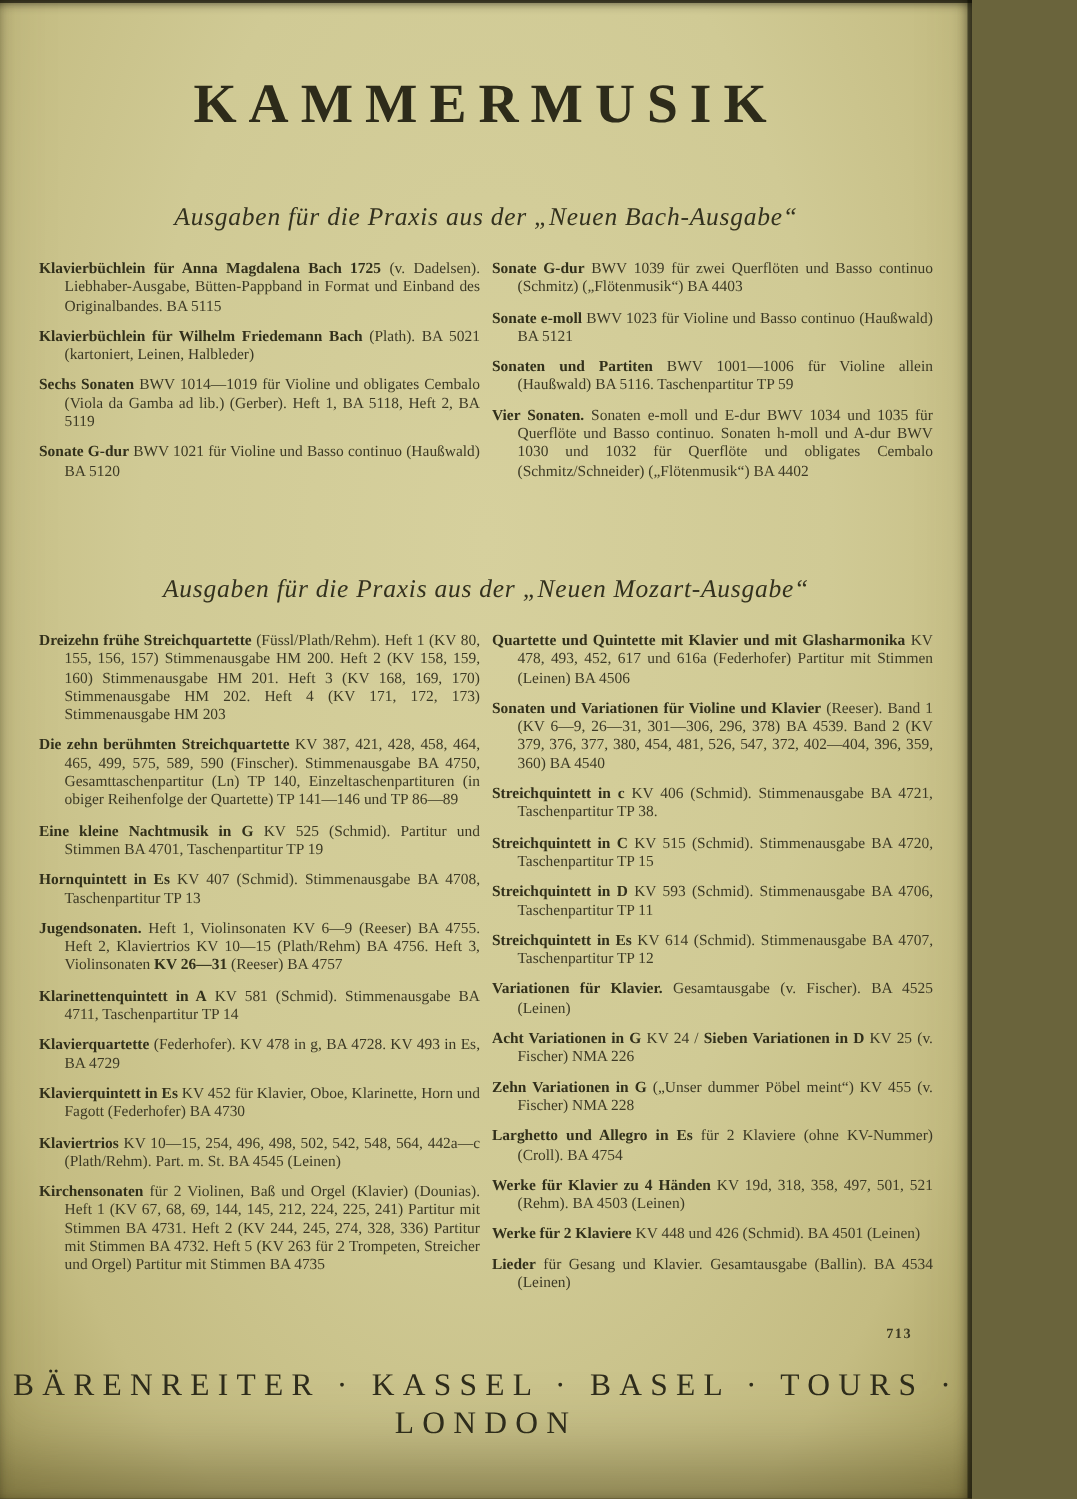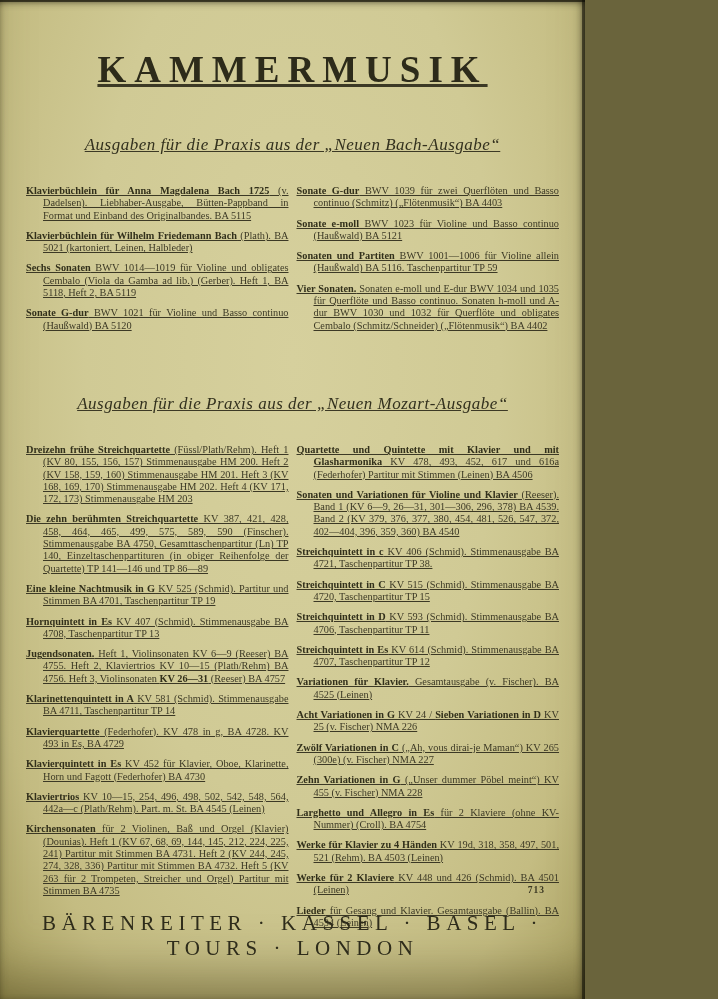--- a/index.html
+++ b/index.html
@@ -2,29 +2,28 @@
 <html><head>
 <meta charset="utf-8">
 <style>
   html,body{margin:0;padding:0;}
   body{
     width:718px;height:999px;
     background:#6a643c;
     font-family:"Liberation Serif","DejaVu Serif",serif;
   }
   .page{
-    position:relative;width:585px;height:999px;overflow:hidden;
+    position:relative;width:648px;height:999px;overflow:hidden;
     background:radial-gradient(ellipse at 50% 36%, #d6d09d 0%, #d0ca95 50%, #c4bc82 80%, #aaa162 100%);
     box-shadow:
       inset 0 6px 8px -5px rgba(25,22,8,.75),
       inset -7px 0 9px -5px rgba(25,22,8,.7),
       inset 4px 0 10px -6px rgba(60,55,25,.5),
       inset 0 -46px 55px -28px rgba(85,76,33,.65);
     color:#3c3925;
-    text-decoration:underline;
   }
   .page::before{ 
     content:"";position:absolute;left:0;top:0;width:100%;height:2px;
     background:rgba(15,14,6,.65);
   }
   .page::after{ 
     content:"";position:absolute;right:0;top:0;width:3px;height:100%;
     background:rgba(15,14,6,.55);
   }
   .title{
@@ -32,21 +31,21 @@
     font-size:37px;font-weight:700;letter-spacing:8px;
     color:#2d2b1a;
   }
   .section-heading{
     text-align:center;font-style:italic;font-weight:400;
     font-size:17px;color:#33311e;letter-spacing:.5px;
   }
   .heading-bach{margin-top:44px;}
   .heading-mozart{margin-top:30px;}
   .columns{
-    display:flex;gap:8px;padding:0 26px;margin-top:30px;
+    display:flex;gap:8px;padding:0 26px;margin-top:19px;
   }
   .columns.bach{min-height:179px;}
   .col{width:323px;}
   .item{
     font-size:10.3px;line-height:12.3px;margin-bottom:8px;
     text-align:justify;
     padding-left:17px;text-indent:-17px;
     color:#3c3925;
   }
   .lead{font-weight:700;color:#32301b;}
@@ -98,21 +97,20 @@
       </div>
     <div class="col">
         <div class="item"><span class="lead">Quartette und Quintette mit Klavier und mit Glasharmonika</span><span class="body"> KV 478, 493, 452, 617 und 616a (Federhofer) Partitur mit Stimmen (Leinen) BA 4506</span></div>
         <div class="item"><span class="lead">Sonaten und Variationen für Violine und Klavier</span><span class="body"> (Reeser). Band 1 (KV 6—9, 26—31, 301—306, 296, 378) BA 4539. Band 2 (KV 379, 376, 377, 380, 454, 481, 526, 547, 372, 402—404, 396, 359, 360) BA 4540</span></div>
         <div class="item"><span class="lead">Streichquintett in c</span><span class="body"> KV 406 (Schmid). Stimmenausgabe BA 4721, Taschenpartitur TP 38.</span></div>
         <div class="item"><span class="lead">Streichquintett in C</span><span class="body"> KV 515 (Schmid). Stimmenausgabe BA 4720, Taschenpartitur TP 15</span></div>
         <div class="item"><span class="lead">Streichquintett in D</span><span class="body"> KV 593 (Schmid). Stimmenausgabe BA 4706, Taschenpartitur TP 11</span></div>
         <div class="item"><span class="lead">Streichquintett in Es</span><span class="body"> KV 614 (Schmid). Stimmenausgabe BA 4707, Taschenpartitur TP 12</span></div>
         <div class="item"><span class="lead">Variationen für Klavier.</span><span class="body"> Gesamtausgabe (v. Fischer). BA 4525 (Leinen)</span></div>
         <div class="item"><span class="lead">Acht Variationen in G</span><span class="body"> KV 24 / </span><span class="lead">Sieben Variationen in D</span><span class="body"> KV 25 (v. Fischer) NMA 226</span></div>
-        <div class="item"><span class="lead">Zwölf Variationen in C</span><span class="body"> („Ah, vous dirai-je Maman“) KV 265 (300e) (v. Fischer) NMA 227</span></div>
         <div class="item"><span class="lead">Zehn Variationen in G</span><span class="body"> („Unser dummer Pöbel meint“) KV 455 (v. Fischer) NMA 228</span></div>
         <div class="item"><span class="lead">Larghetto und Allegro in Es</span><span class="body"> für 2 Klaviere (ohne KV-Nummer) (Croll). BA 4754</span></div>
         <div class="item"><span class="lead">Werke für Klavier zu 4 Händen</span><span class="body"> KV 19d, 318, 358, 497, 501, 521 (Rehm). BA 4503 (Leinen)</span></div>
         <div class="item"><span class="lead">Werke für 2 Klaviere</span><span class="body"> KV 448 und 426 (Schmid). BA 4501 (Leinen)</span></div>
         <div class="item"><span class="lead">Lieder</span><span class="body"> für Gesang und Klavier. Gesamtausgabe (Ballin). BA 4534 (Leinen)</span></div>
       </div>
   </div>
 
   <div class="page-number">713</div>
   <div class="footer-imprint">BÄRENREITER · KASSEL · BASEL · TOURS · LONDON</div>

